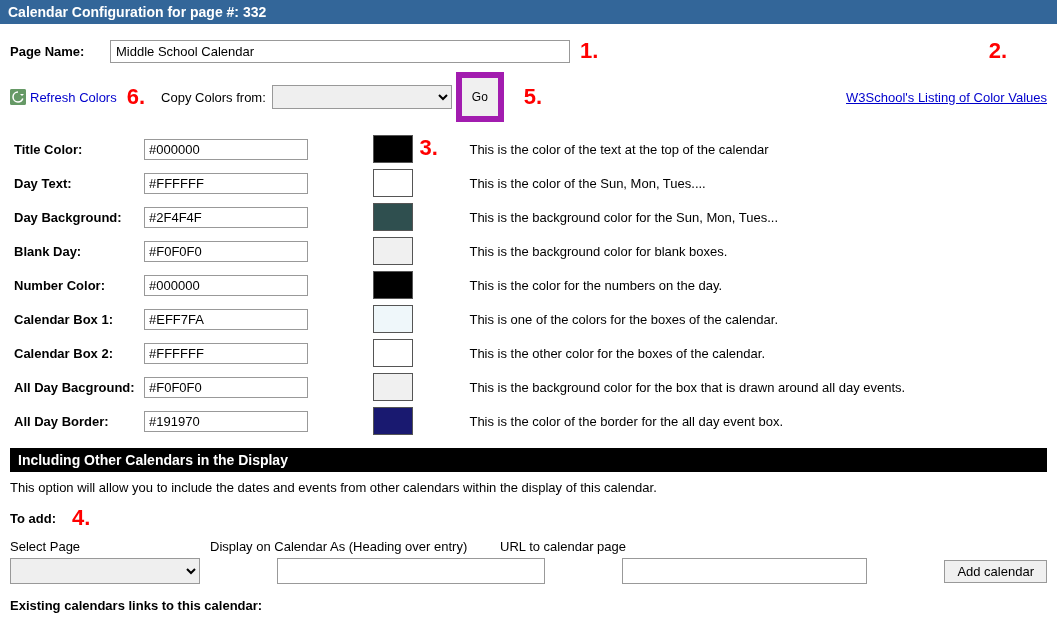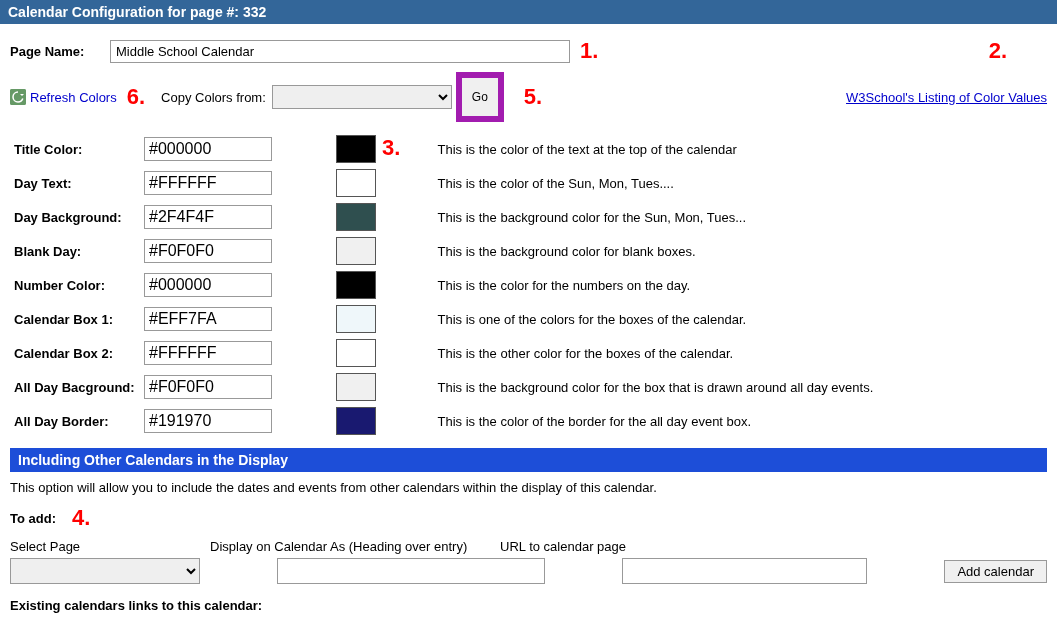--- a/index.html
+++ b/index.html
@@ -112,24 +112,24 @@
     .color-table tr td {
       padding: 3px 4px;
       vertical-align: middle;
     }
     .color-label {
       font-weight: bold;
       width: 130px;
       white-space: nowrap;
     }
     .color-input {
-      width: 128px;
+      width: 164px;
       border: 1px solid #999;
       padding: 2px 4px;
-      font-size: 16px;
+      font-size: 13px;
     }
     .color-swatch {
       width: 40px;
       height: 28px;
       display: inline-block;
       border: 1px solid #555;
       vertical-align: middle;
       margin-left: 4px;
     }
     .color-desc {
@@ -137,21 +137,21 @@
       font-size: 13px;
     }
     .annotation-3 {
       color: red;
       font-weight: bold;
       font-size: 22px;
       padding-left: 6px;
       vertical-align: top;
     }
     .section-header {
-      background: #1d4ed8;
+      background: #000000;
       color: #fff;
       font-weight: bold;
       font-size: 14px;
       padding: 4px 8px;
       margin-top: 10px;
       margin-bottom: 8px;
     }
     .info-text {
       font-size: 13px;
       margin-bottom: 10px;

